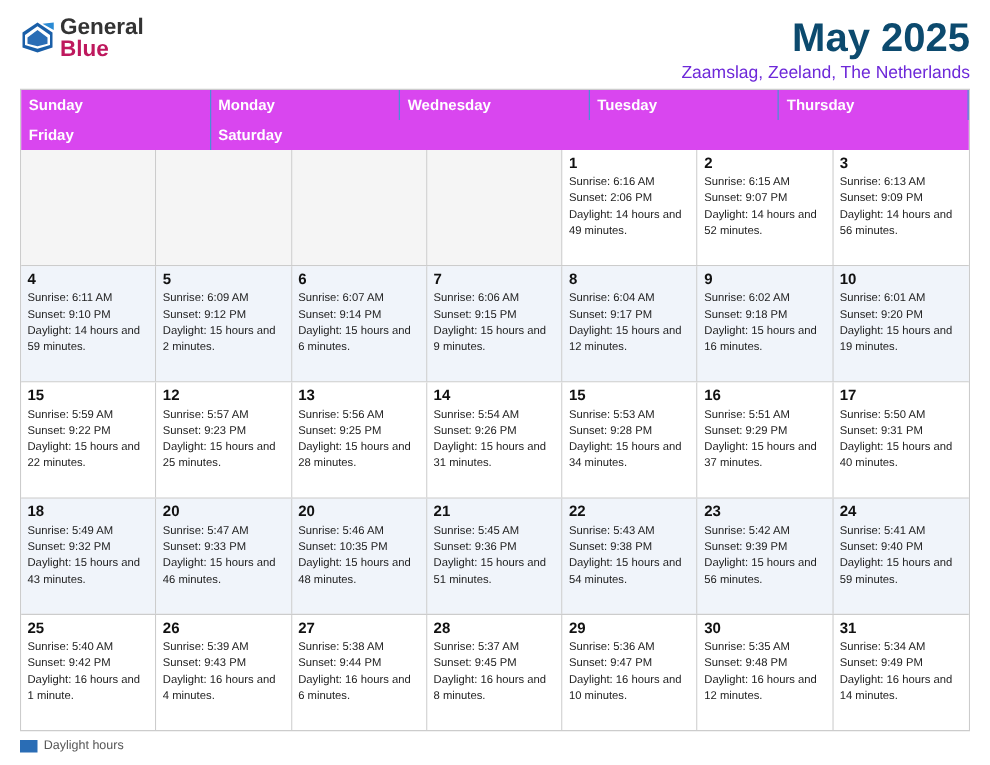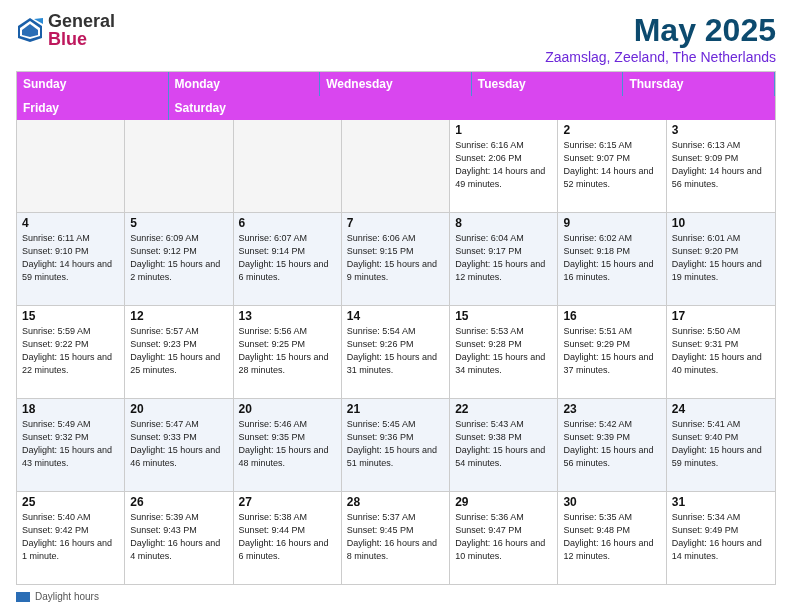--- a/index.html
+++ b/index.html
@@ -304,21 +304,21 @@
           <div class="cal-cell alt-row">
             <div class="day-number">20</div>
             <div class="cell-info">Sunrise: 5:47 AM
 Sunset: 9:33 PM
 Daylight: 15 hours
 and 46 minutes.</div>
           </div>
           <div class="cal-cell alt-row">
             <div class="day-number">20</div>
             <div class="cell-info">Sunrise: 5:46 AM
-Sunset: 9:35 PM
+Sunset: 10:35 PM
 Daylight: 15 hours
 and 48 minutes.</div>
           </div>
           <div class="cal-cell alt-row">
             <div class="day-number">21</div>
             <div class="cell-info">Sunrise: 5:45 AM
 Sunset: 9:36 PM
 Daylight: 15 hours
 and 51 minutes.</div>
           </div>

